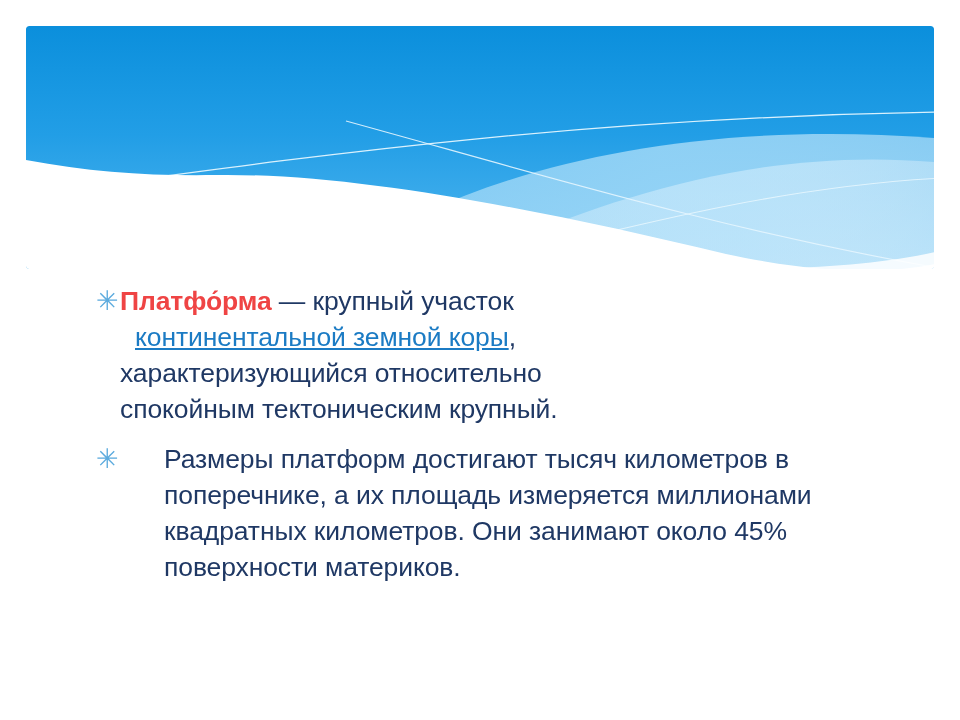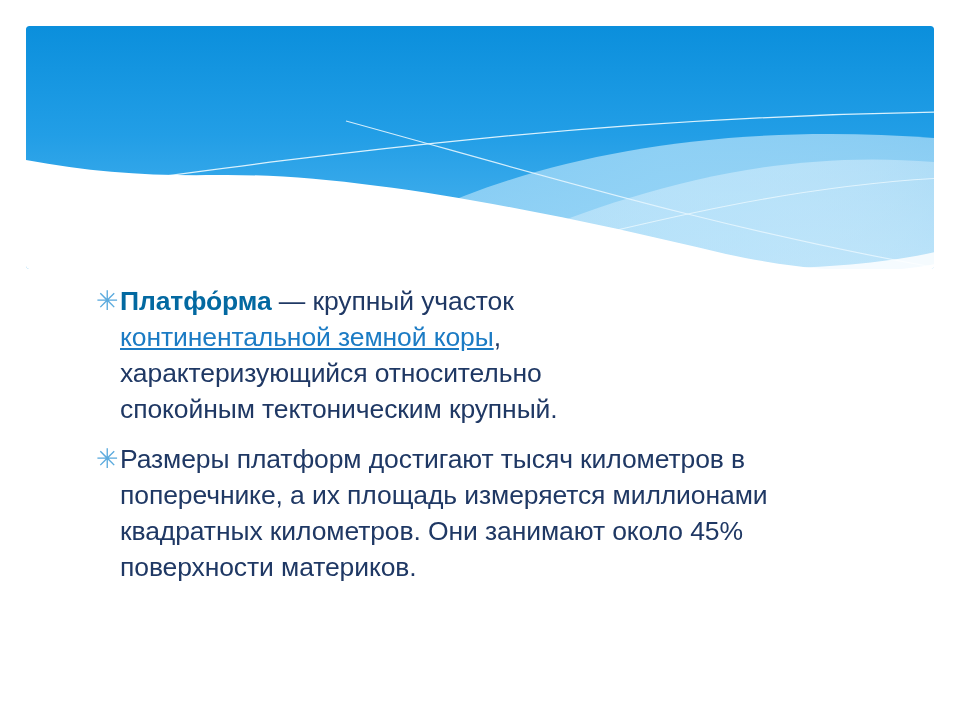--- a/index.html
+++ b/index.html
@@ -59,31 +59,32 @@
   .bullet-text {
     flex: 1 1 auto;
     color: #1F3864;
     font-size: 26.5px;
     line-height: 36px;
     letter-spacing: -0.1px;
     word-spacing: 0px;
   }
   .bullet-text .term {
     font-weight: bold;
-    color: #0369a1;
+    color: #ef4444;
   }
   .bullet-text .link {
     color: #1B7BC4;
     text-decoration: underline;
     text-underline-offset: 2px;
     cursor: pointer;
+    margin-left: 15px;
   }
   
   #bullet-1 .bullet-text { max-width: 470px; }
-  #bullet-2 .bullet-text { max-width: 660px; }
+  #bullet-2 .bullet-text { max-width: 660px; margin-left: 44px; }
 </style>
 </head>
 <body>
 
 <div id="slide">
 
   <div id="banner">
     <svg viewBox="0 0 908 243" preserveAspectRatio="none">
       <defs>
         <linearGradient id="skyGrad" x1="0" y1="0" x2="0" y2="1">

